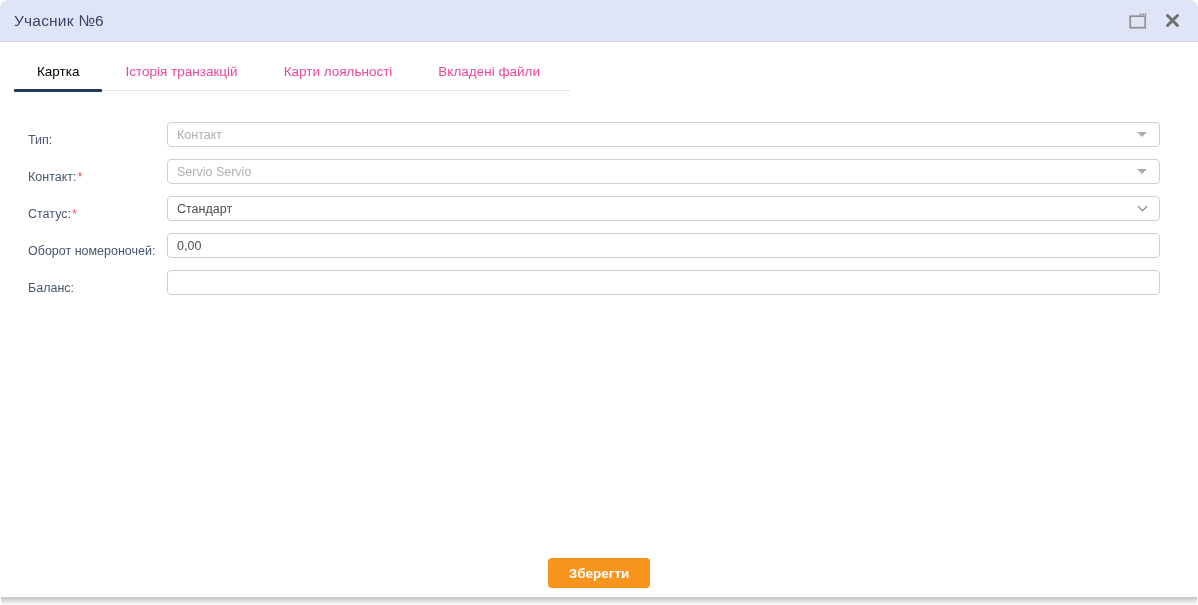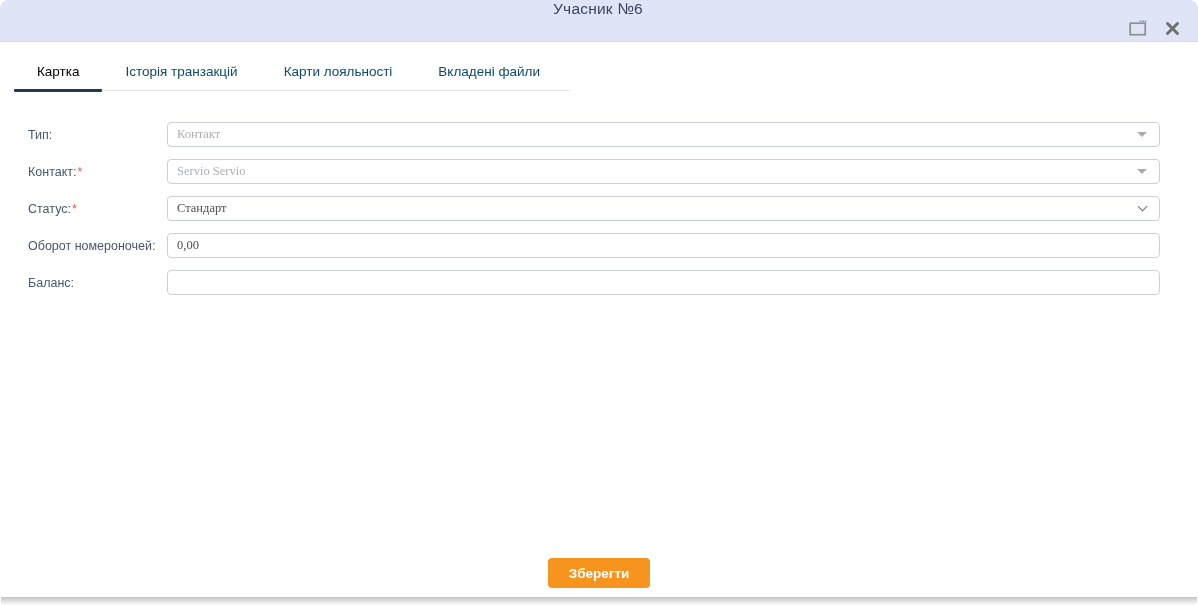--- a/index.html
+++ b/index.html
@@ -13,51 +13,50 @@
   .bottom-shadow {
     height:8px; margin:0 1px; border-radius:0 0 4px 4px;
     background:linear-gradient(180deg,#c3c3c3 0%, #e3e3e3 55%, #fbfbfb 100%);
   }
 
   
   .hdr {
     height:42px; background:#e0e4f7; border-bottom:1px solid #d0d5ea;
     display:flex; align-items:center; padding:0 16px 0 14px;
     border-radius:8px 8px 0 0;
-    flex-direction:column;
   }
   .hdr-title { font-size:15.5px; color:#3a4363; letter-spacing:.2px; }
   .hdr-icons { margin-left:auto; display:flex; align-items:center; gap:14px; }
   .hdr-icon { width:20px; height:20px; display:flex; align-items:center; justify-content:center; cursor:pointer; }
 
   
   .tabbar {
     display:flex; margin:16px 0 0 14px; width:556px;
     border-bottom:1px solid #e4e4e8;
   }
   .tab {
-    padding:6px 23px 11px; font-size:13.5px; color:#0c4a6e;
+    padding:6px 23px 11px; font-size:13.5px; color:#ec4899;
     position:relative; cursor:pointer; white-space:nowrap;
   }
   .tab.active { color:#000000; }
   .tab.active::after {
     content:""; position:absolute; left:0; right:0; bottom:-2px;
     height:3px; background:#26375c; border-radius:1px;
   }
 
   
   .form { padding:31px 38px 0 28px; }
-  .row { display:flex; align-items:center; margin-bottom:12px; }
+  .row { display:flex; align-items:flex-end; margin-bottom:12px; }
   .lbl { width:139px; flex-shrink:0; font-size:12.5px; color:#475673; }
   .star { color:#e2574c; margin-left:1px; }
   .ctrl {
     flex:1; height:25px; border:1px solid #cbd0d8; border-radius:4px;
     background:#ffffff; font-size:12.5px; color:#4d4d4d;
     display:flex; align-items:center; padding:0 9px;
-    font-family:Liberation Serif, serif;
+    font-family:Liberation Sans, sans-serif;
   }
   .ctrl.select { justify-content:space-between; cursor:pointer; }
   .ctrl.select.disabled { cursor:default; }
   .ctrl.select.disabled .val { color:#acafb4; }
   input.ctrl { width:100%; outline:none; }
   .arrow-wrap { width:16px; display:flex; align-items:center; justify-content:center; }
   .caret {
     display:block; width:0; height:0;
     border-left:5px solid transparent; border-right:5px solid transparent;
     border-top:5px solid #a9adb3;

